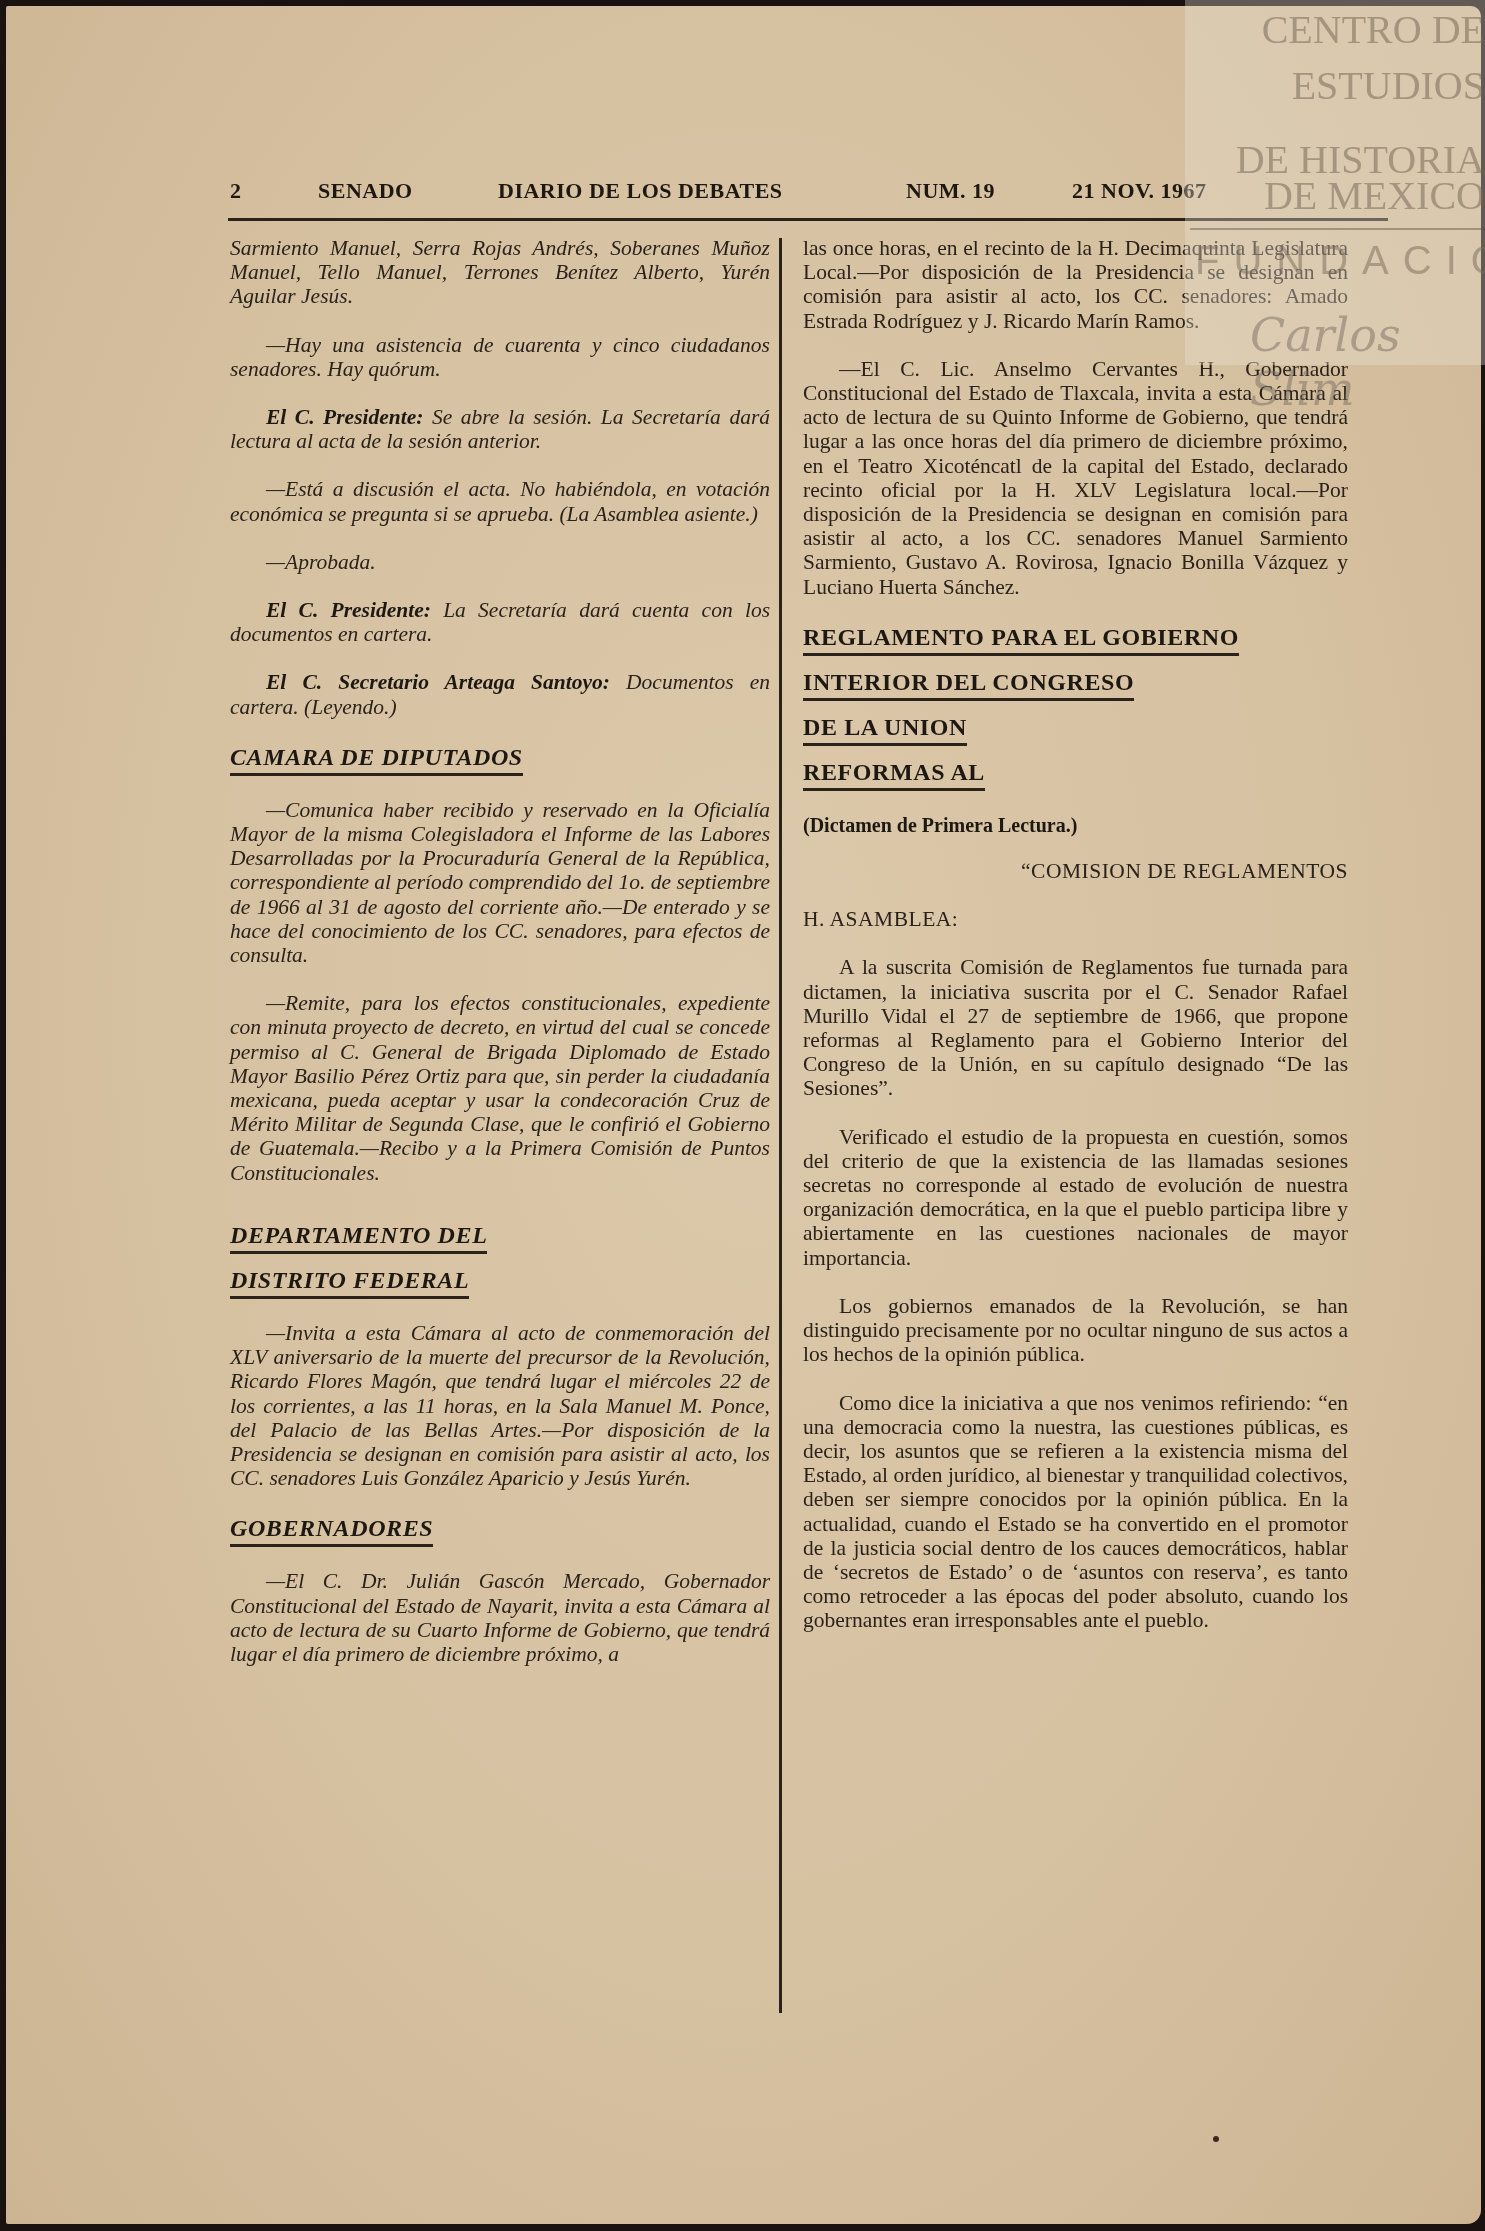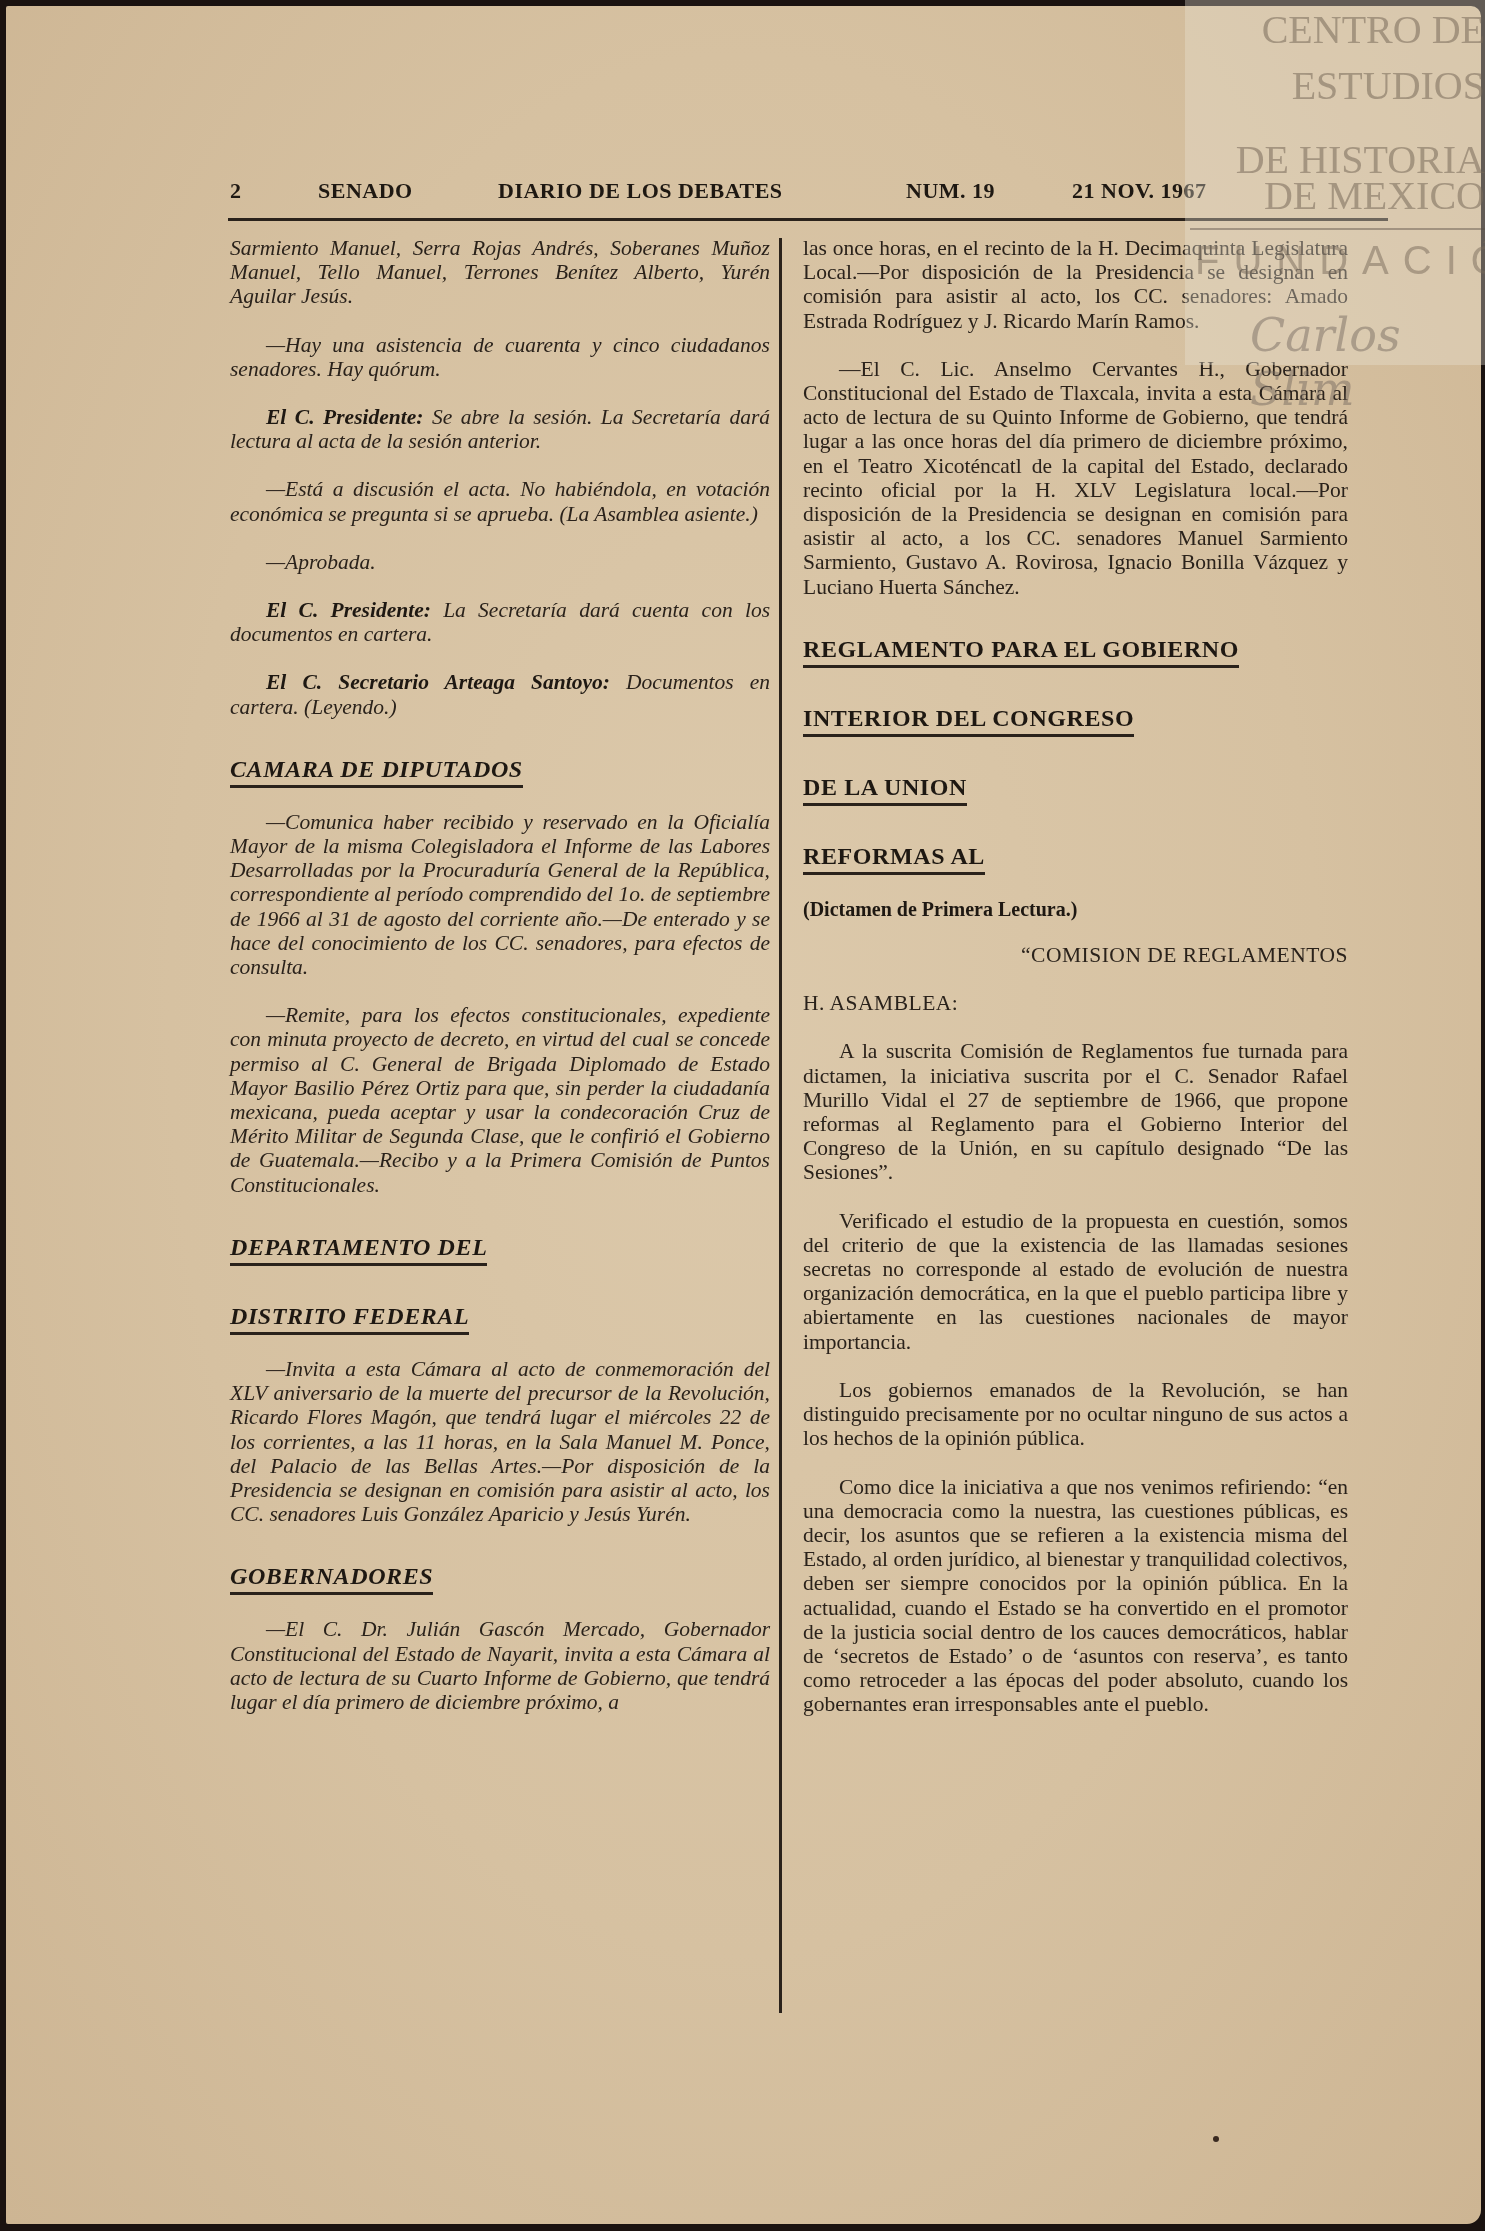--- a/index.html
+++ b/index.html
@@ -33,21 +33,21 @@
   .col.right { left: 797px; width: 545px; }
   .p { margin: 0 0 24px 0; text-indent: 0; hyphens: manual; }
   .p.ind { text-indent: 36px; }
   .p b { font-weight: bold; color: #1e1812; }
   .heading {
     font-weight: bold; font-size: 24px; letter-spacing: 0.6px; color: #1e1812;
     display: inline-block; border-bottom: 3px solid #2a221b; padding-bottom: 2px;
     margin: 0 0 12px 0; line-height: 28px; text-align: left;
   }
   .heading-block { margin: 14px 0 22px 0; }
-  .heading-block .heading { display: table; margin-top: 36px; }
+  .heading-block .heading { display: table; }
   .subhead { font-weight: bold; font-size: 20px; margin: 4px 0 22px 0; color: #1e1812; text-align: left;}
   .right-align { text-align: right; letter-spacing: 0.5px; }
   .watermark {
     position: absolute; left: 1185px; top: 0; width: 300px; height: 365px;
     background: rgba(235,228,215,0.35);
   }
   .wm-line {
     position: absolute; left: 1195px; width: 290px; text-align: right;
     font-family: "Liberation Serif", serif; font-size: 40px; color: rgba(120,105,90,0.55);
     white-space: nowrap;

